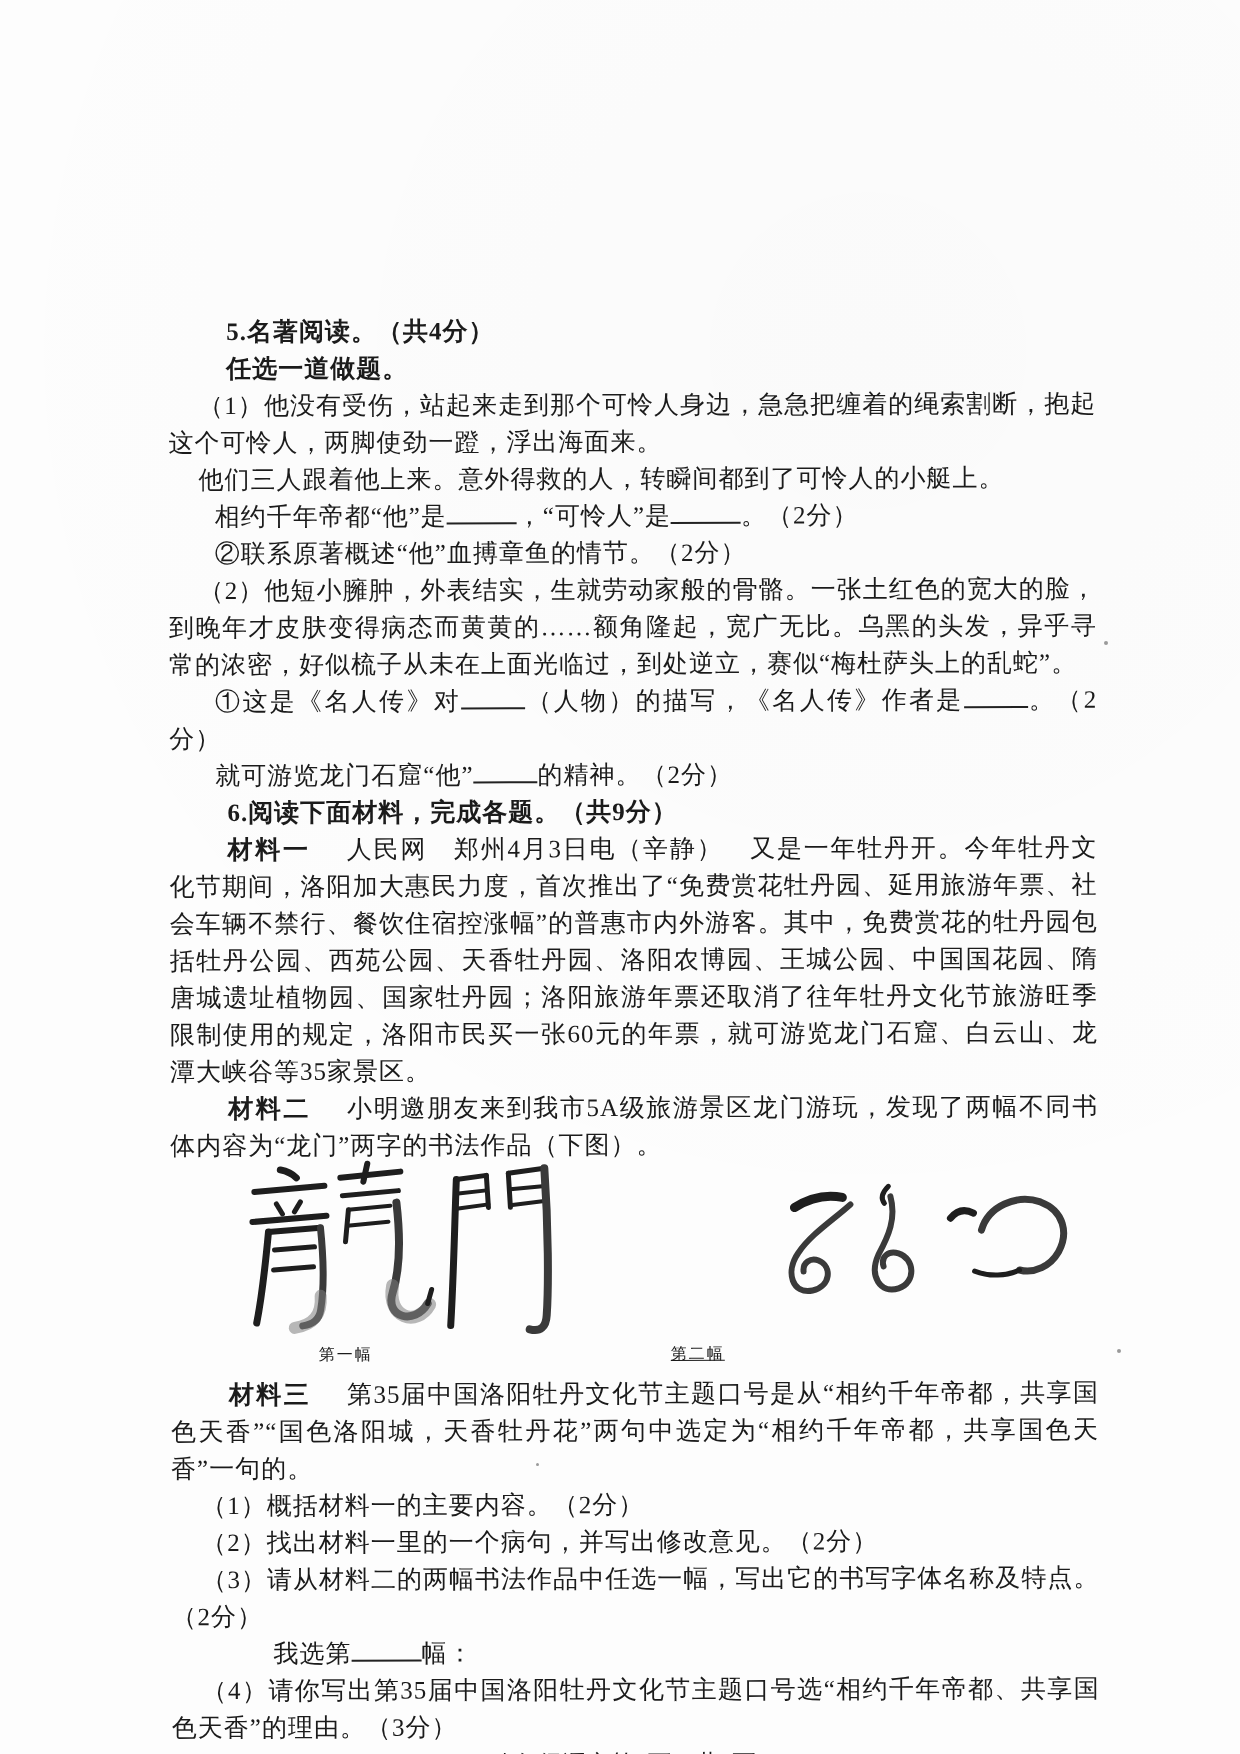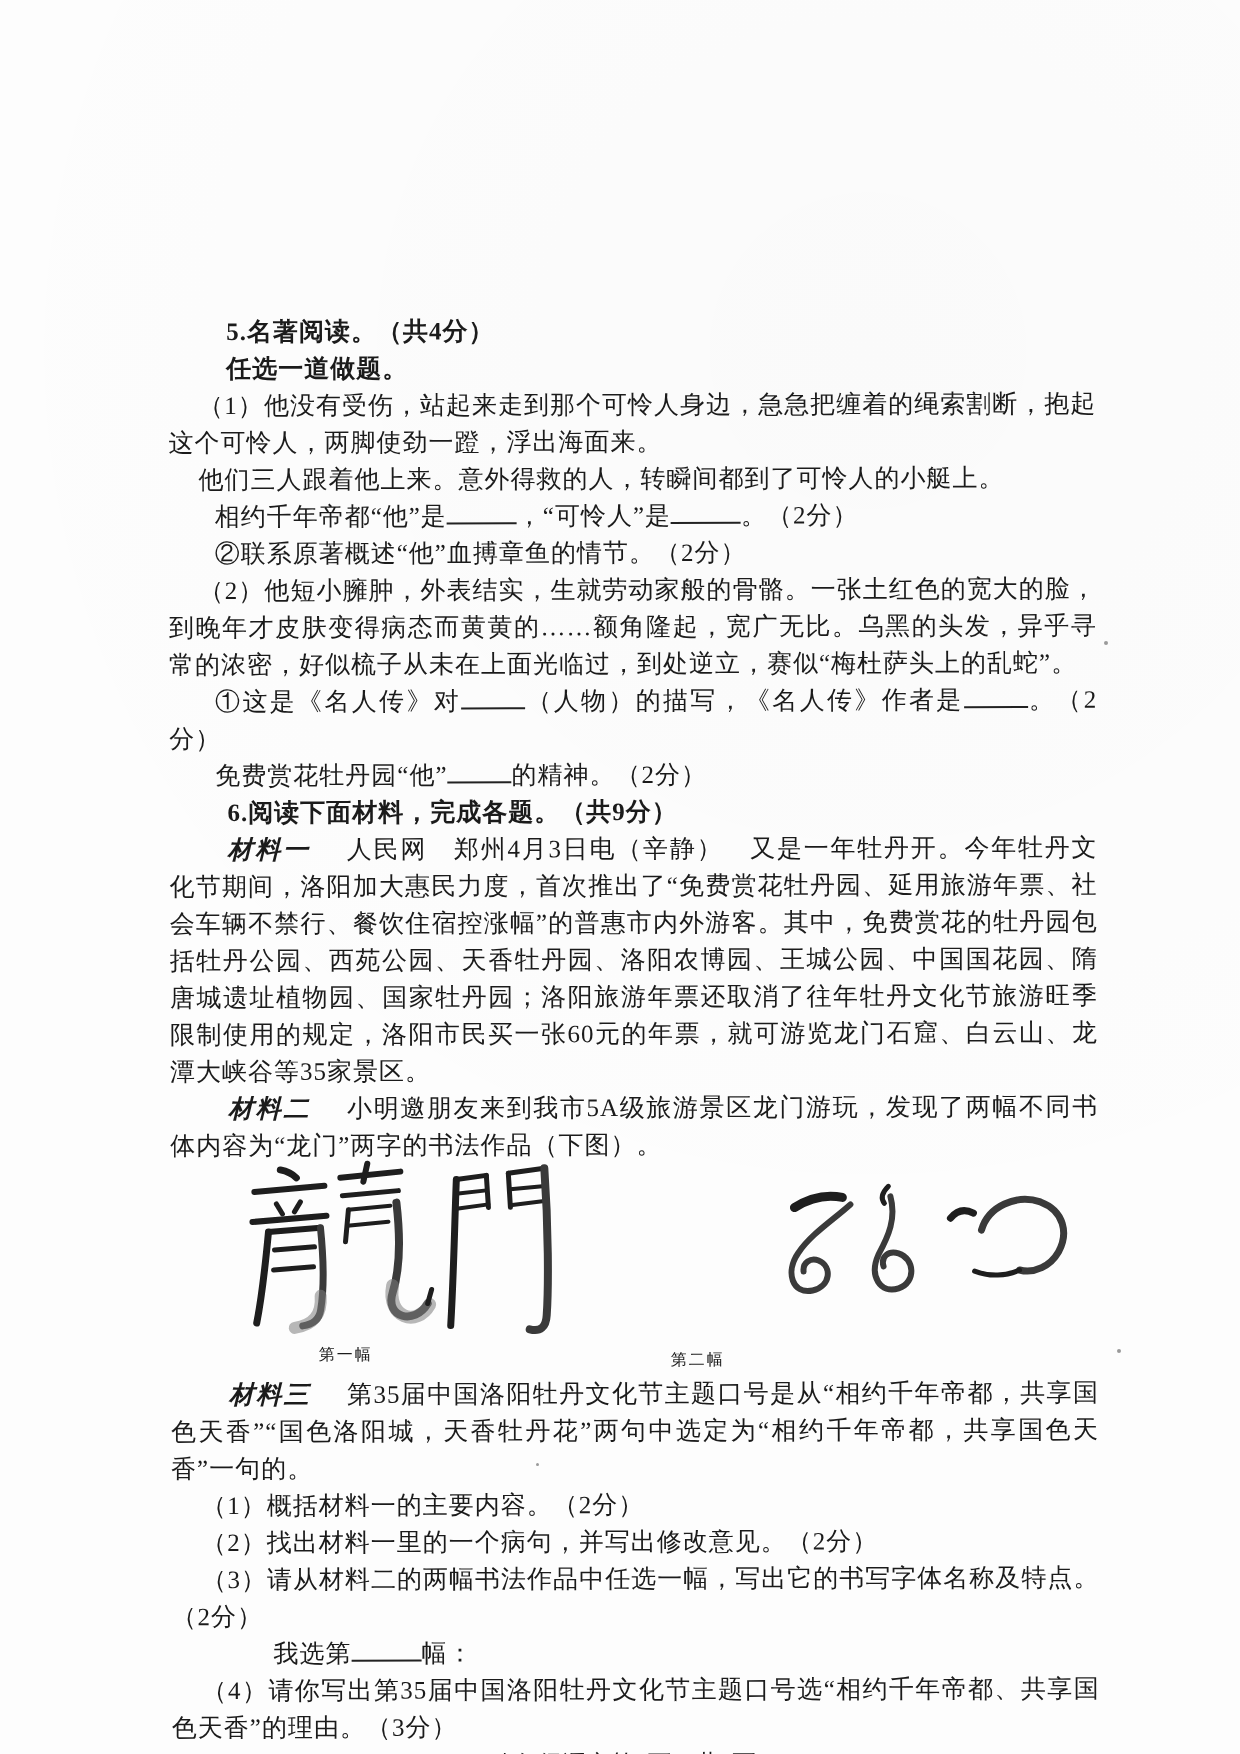--- a/index.html
+++ b/index.html
@@ -23,21 +23,21 @@
     width:928px;
     font-size:25px;
     line-height:37px;
     letter-spacing:1px;
     text-align:justify;
     transform:rotate(-0.15deg);
   }
   .content p{margin:0;}
   .h{font-weight:700;text-indent:58px;}
   .mat-p{text-indent:58px;}
-  .mlabel{font-weight:700;margin-right:36px;letter-spacing:2px;font-style:italic;}
+  .mlabel{font-weight:700;margin-right:36px;letter-spacing:2px;}
   .psg{text-indent:30px;}
   .sub{text-indent:30px;}
   .circ{text-indent:46px;}
   .choose{text-indent:102px;}
   .blank{
     display:inline-block;
     width:70px;height:18px;
     border-bottom:2px solid #222;
     vertical-align:baseline;
   }
@@ -48,21 +48,21 @@
   }
   .art1{position:absolute;left:62px;top:-6px;}
   .art2{position:absolute;left:598px;top:14px;}
   .cap{
     position:absolute;
     font-size:16px;
     letter-spacing:2px;
     text-indent:0;
   }
   .cap1{left:148px;top:172px;}
-  .cap2{left:500px;top:178px;}
+  .cap2{left:500px;top:172px;text-decoration:underline;}
   .footer{
     text-align:center;
     text-indent:0;
     font-size:23px;
     letter-spacing:1px;
   }
   .speck{position:absolute;background:#9a9a9a;border-radius:50%;}
   .spk1{left:1104px;top:641px;width:4px;height:4px;}
   .spk2{left:1117px;top:1349px;width:4px;height:4px;}
   .spk3{left:536px;top:1463px;width:3px;height:3px;}
@@ -83,21 +83,21 @@
     <p class="psg">他们三人跟着他上来。意外得救的人，转瞬间都到了可怜人的小艇上。</p>
 
     <p class="circ"><span>相约千年帝都“他”是</span><span class="blank"></span><span>，“可怜人”是</span><span class="blank"></span><span>。（2分）</span></p>
 
     <p class="circ">②联系原著概述“他”血搏章鱼的情节。（2分）</p>
 
     <p class="psg">（2）他短小臃肿，外表结实，生就劳动家般的骨骼。一张土红色的宽大的脸，到晚年才皮肤变得病态而黄黄的……额角隆起，宽广无比。乌黑的头发，异乎寻常的浓密，好似梳子从未在上面光临过，到处逆立，赛似“梅杜萨头上的乱蛇”。</p>
 
     <p class="circ"><span>①这是《名人传》对</span><span class="blank short"></span><span>（人物）的描写，《名人传》作者是</span><span class="blank short"></span><span>。（2分）</span></p>
 
-    <p class="circ"><span>免费赏花牡丹园“他”</span><span class="blank short"></span><span>的精神。（2分）</span></p>
+    <p class="circ"><span>就可游览龙门石窟“他”</span><span class="blank short"></span><span>的精神。（2分）</span></p>
 
     <p class="h">6.阅读下面材料，完成各题。（共9分）</p>
 
     <p class="mat-p"><span class="mlabel">材料一</span><span>人民网　郑州4月3日电（辛静）　又是一年牡丹开。今年牡丹文化节期间，洛阳加大惠民力度，首次推出了“免费赏花牡丹园、延用旅游年票、社会车辆不禁行、餐饮住宿控涨幅”的普惠市内外游客。其中，免费赏花的牡丹园包括牡丹公园、西苑公园、天香牡丹园、洛阳农博园、王城公园、中国国花园、隋唐城遗址植物园、国家牡丹园；洛阳旅游年票还取消了往年牡丹文化节旅游旺季限制使用的规定，洛阳市民买一张60元的年票，就可游览龙门石窟、白云山、龙潭大峡谷等35家景区。</span></p>
 
     <p class="mat-p"><span class="mlabel">材料二</span><span>小明邀朋友来到我市5A级旅游景区龙门游玩，发现了两幅不同书体内容为“龙门”两字的书法作品（下图）。</span></p>
 
     <div class="figure-row">
 
       <svg class="art1" width="330" height="190" viewBox="0 0 330 190">

